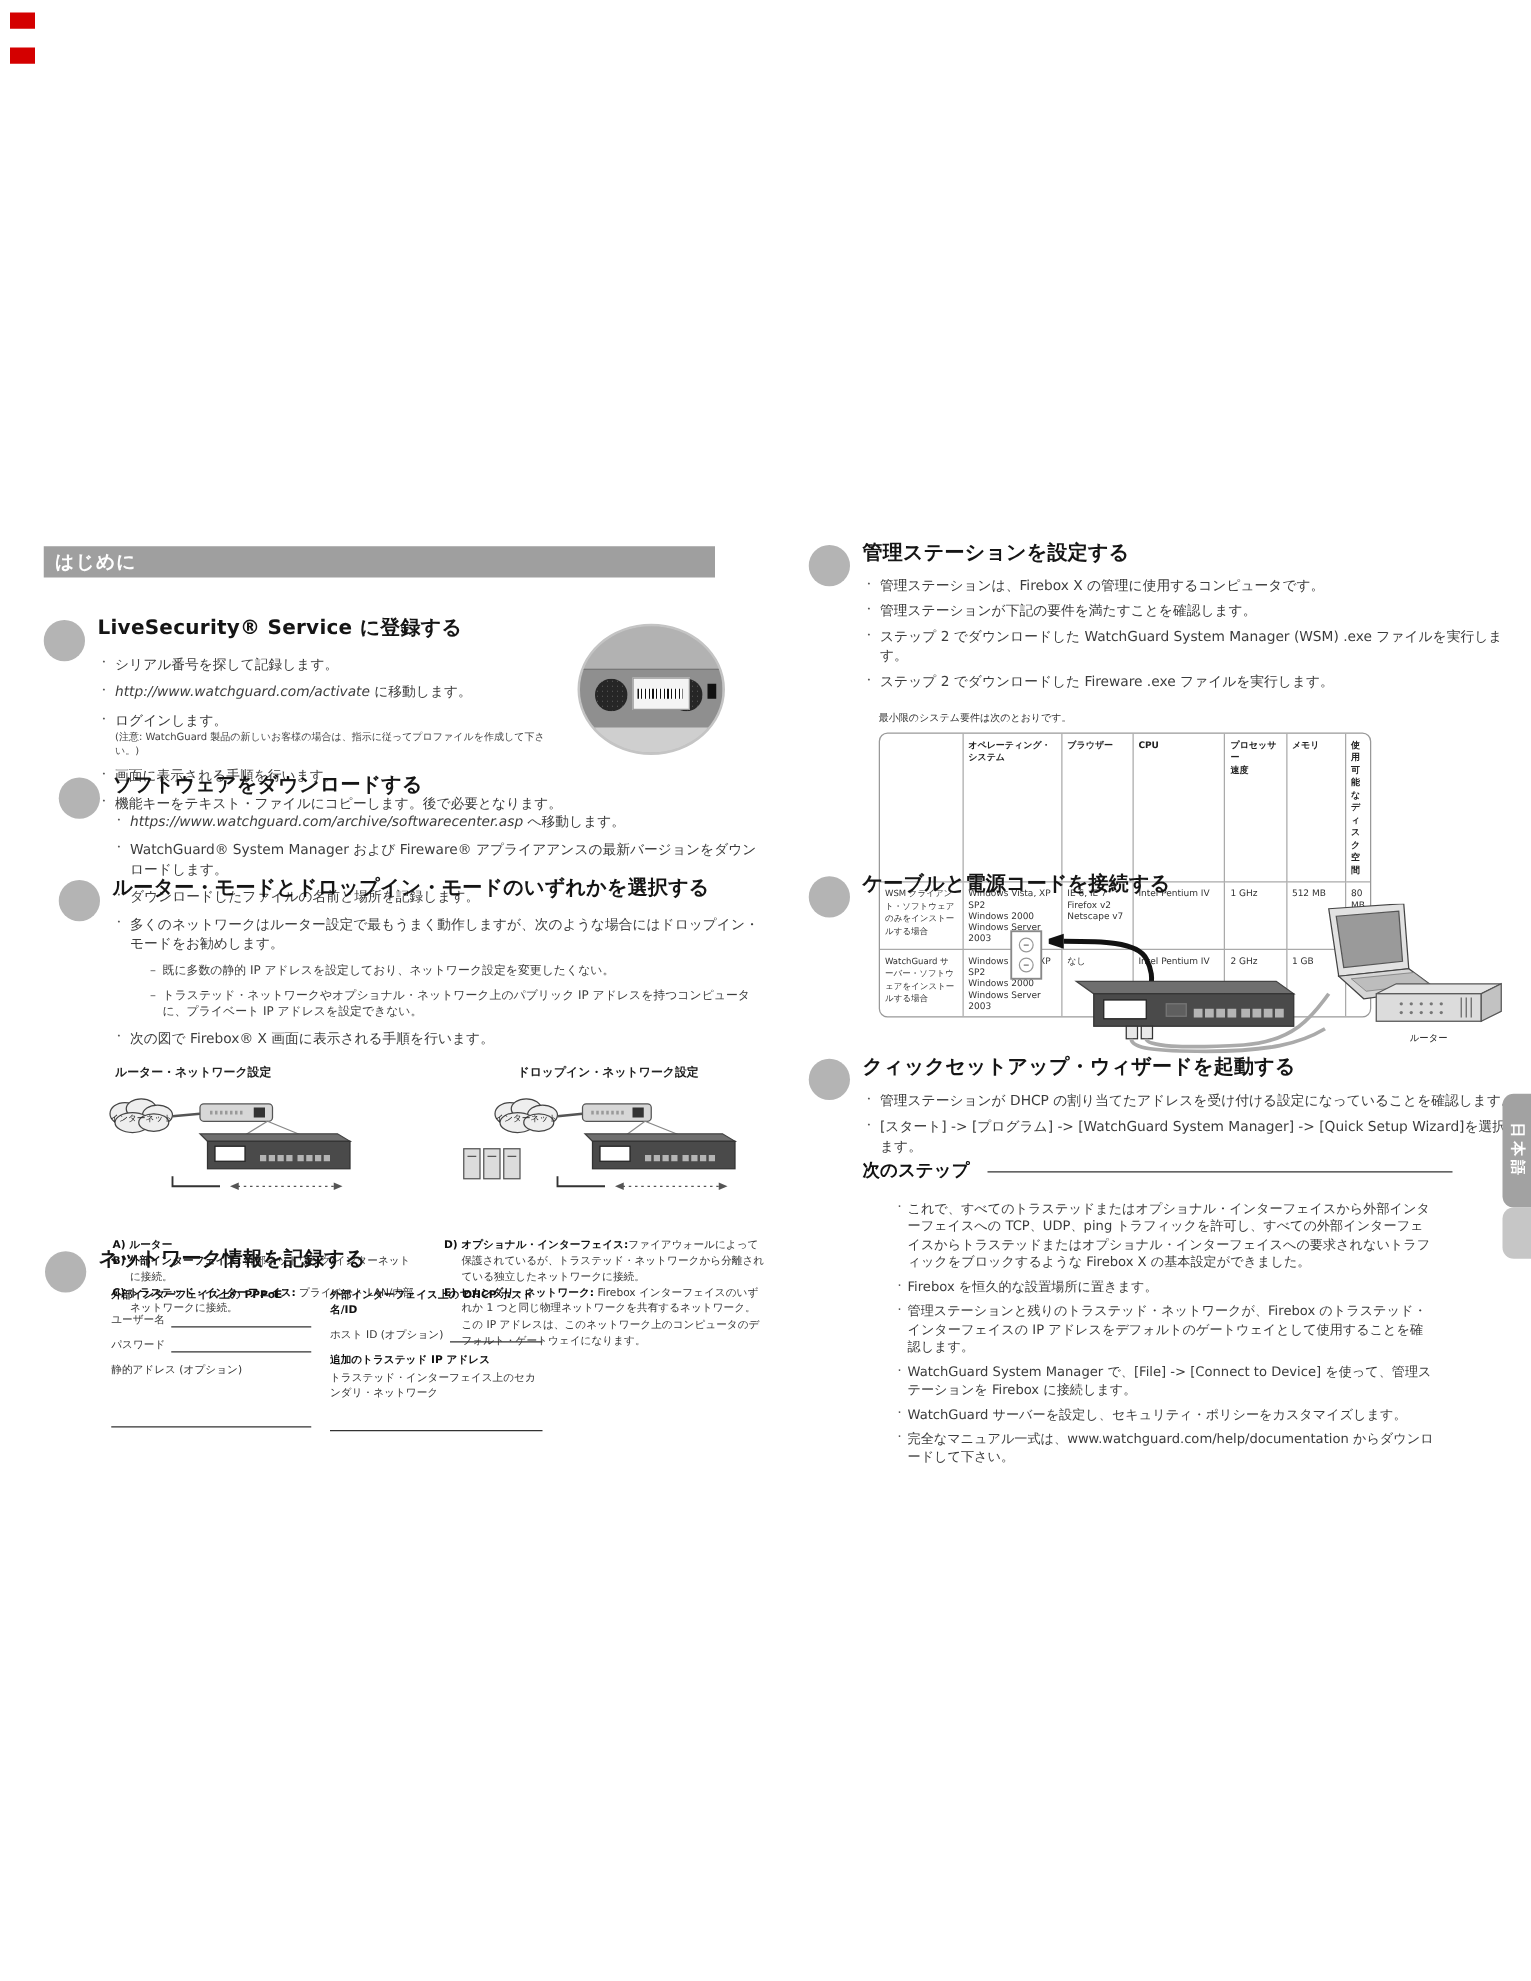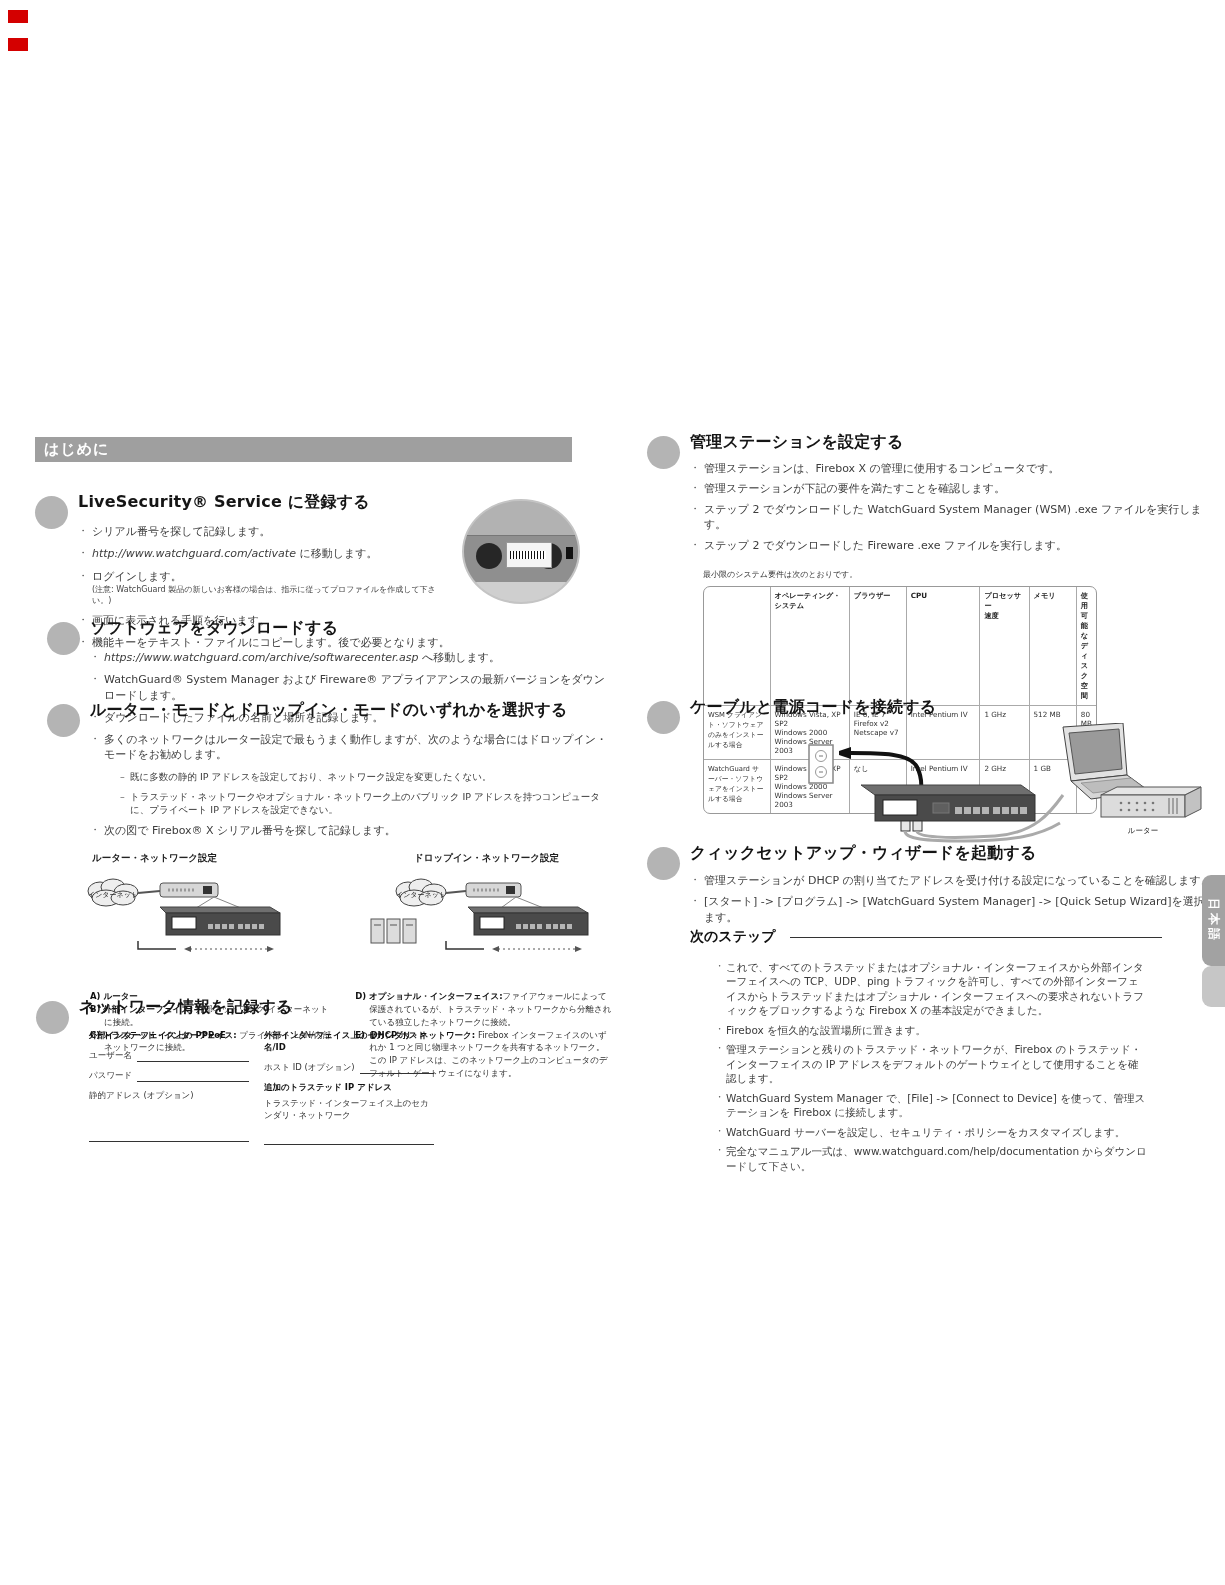--- a/index.html
+++ b/index.html
@@ -129,21 +129,21 @@
     </div>
   </div>
 
   <div class="section" style="left:35px;top:700px;">
     <div class="step-circle"></div>
     <h3 class="sec-title">ルーター・モードとドロップイン・モードのいずれかを選択する</h3>
     <div style="width:525px;">
       <div class="b">多くのネットワークはルーター設定で最もうまく動作しますが、次のような場合にはドロップイン・モードをお勧めします。</div>
       <div class="sub">既に多数の静的 IP アドレスを設定しており、ネットワーク設定を変更したくない。</div>
       <div class="sub">トラステッド・ネットワークやオプショナル・ネットワーク上のパブリック IP アドレスを持つコンピュータに、プライベート IP アドレスを設定できない。</div>
-      <div class="b">次の図で Firebox® X シリアル番号を探して記録します。</div>
+      <div class="b">次の図で Firebox® X 画面に表示される手順を行います。</div>
     </div>
 
     <div class="diagrams" style="margin-left:-22px;">
 
       <div class="diag" style="width:297px;">
         <div class="diag-title" style="margin-left:24px;">ルーター・ネットワーク設定</div>
         <svg width="290" height="92" viewBox="0 0 290 92">
           <g stroke="#444" fill="#eee" stroke-width="1">
             <ellipse cx="32" cy="22" rx="12" ry="9"></ellipse>
               <ellipse cx="45" cy="18" rx="12" ry="8"></ellipse>

